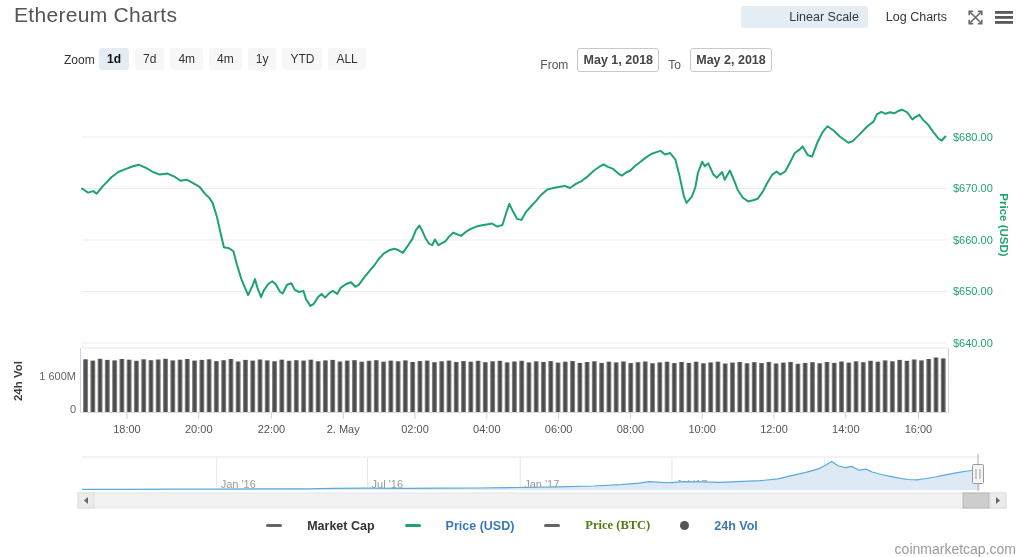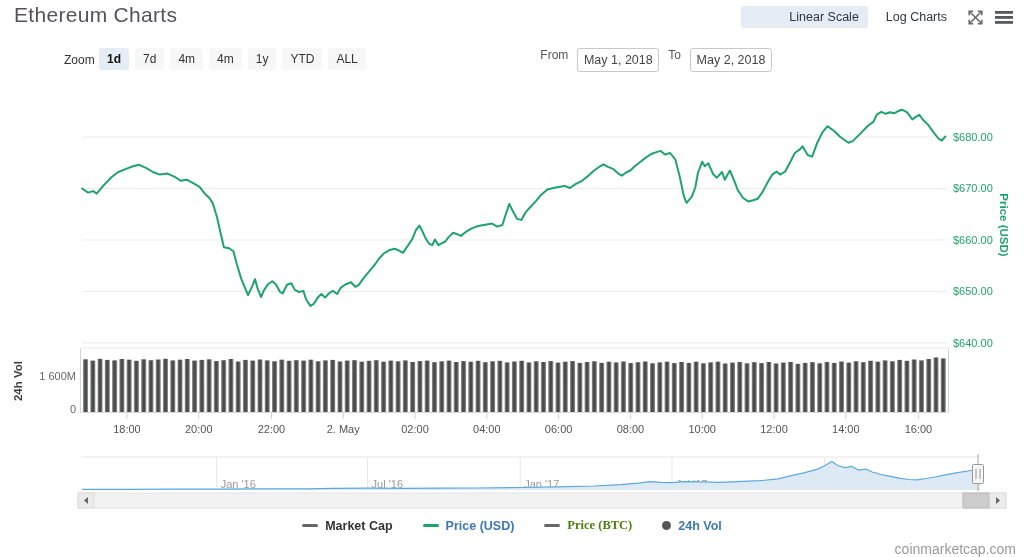--- a/index.html
+++ b/index.html
@@ -14,30 +14,30 @@
              background:transparent;font-family:"Liberation Sans",sans-serif;cursor:pointer;}
   .scale-btn.sel{background:#e4ecf4;padding-left:48px;}
   .icon-btn{display:inline-flex;align-items:center;justify-content:center;width:20px;height:20px;cursor:pointer;}
   
   .toolbar{position:absolute;left:0;top:46px;width:860px;height:28px;font-size:12px;color:#444;}
   .zoom-label{position:absolute;left:64px;top:7px;color:#333;}
   .zoom-buttons{position:absolute;left:99px;top:2px;display:flex;gap:6px;}
   .zbtn{border:none;border-radius:3px;padding:4px 8px;font-size:12px;color:#333;background:#f7f7f7;
         font-family:"Liberation Sans",sans-serif;cursor:pointer;}
   .zbtn.sel{background:#e4ecf4;font-weight:bold;color:#111;}
-  .range{position:absolute;right:88px;top:2px;display:flex;align-items:flex-start;gap:9px;}
+  .range{position:absolute;right:88px;top:2px;display:flex;align-items:flex-end;gap:9px;}
   .range .rlabel{color:#555;}
   .range input{width:76px;height:20px;border:1px solid #c9c9c9;border-radius:3px;text-align:center;
-        font-size:12.5px;color:#454545;font-family:"Liberation Sans",sans-serif;background:#fff;}
+        font-size:12.5px;color:#454545;font-family:"Liberation Sans",sans-serif;background:#fff;font-weight:bold;}
   
   #chart{position:absolute;left:0;top:0;width:1024px;height:557px;}
   
   .legend{position:absolute;left:0;top:518px;width:1024px;display:flex;justify-content:center;
           gap:30px;align-items:center;font-size:12.5px;font-weight:bold;}
-  .legend .li{display:flex;align-items:center;gap:7px;cursor:pointer;}
+  .legend .li{display:flex;align-items:center;gap:25px;cursor:pointer;}
   .legend .sym-line{display:inline-block;width:16px;height:3px;border-radius:2px;}
   .legend .sym-circle{display:inline-block;width:9px;height:9px;border-radius:50%;}
   .watermark{position:absolute;right:8px;top:541px;font-size:14px;color:#9a9a9a;}
 </style>
 </head>
 <body>
 
 <div class="frame">
 
   <svg id="chart" viewBox="0 0 1024 557" xmlns="http://www.w3.org/2000/svg">

